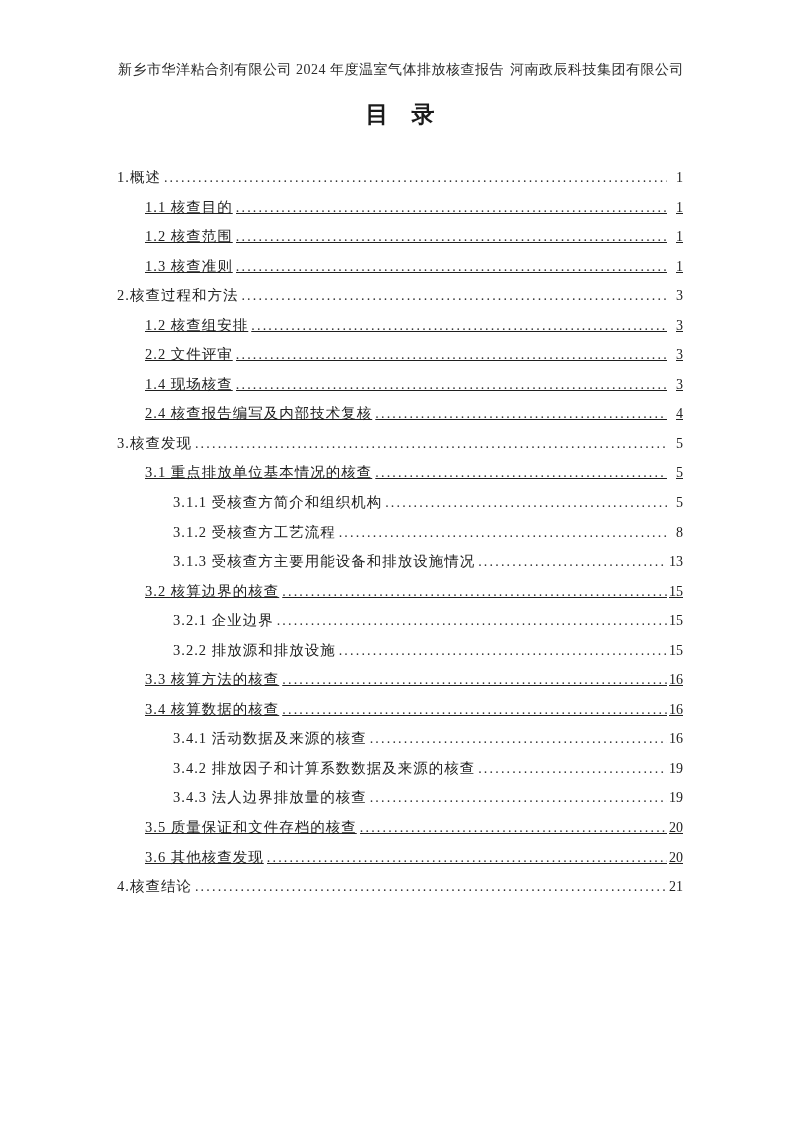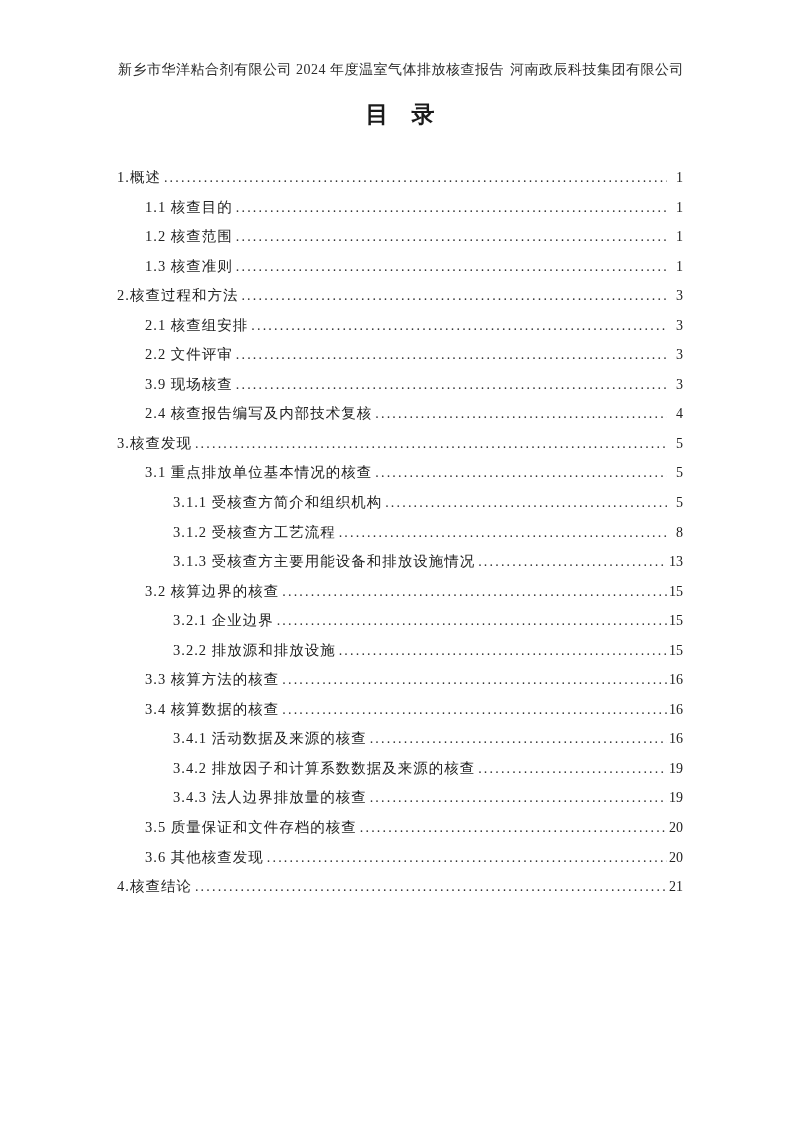--- a/index.html
+++ b/index.html
@@ -47,21 +47,21 @@
     font-size: 14.5px;
   }
 
   .toc-row {
     display: flex;
     align-items: baseline;
     height: 29.55px;
     line-height: 29.55px;
     cursor: pointer;
   }
-  .toc-row.lvl2 { padding-left: 28px; }
+  .toc-row.lvl2 { padding-left: 28px; text-decoration: underline; }
   .toc-row.lvl3 { padding-left: 56px; align-items: center; }
 
   .toc-label {
     white-space: nowrap;
     letter-spacing: 1px;
     color: #222222;
   }
 
   .toc-dots {
     flex: 1 1 auto;
@@ -114,31 +114,31 @@
     <span class="toc-label">1.3 核查准则</span>
     <span class="toc-dots"></span>
     <span class="toc-page">1</span>
   </div>
     <div class="toc-row lvl1">
     <span class="toc-label">2.核查过程和方法</span>
     <span class="toc-dots"></span>
     <span class="toc-page">3</span>
   </div>
     <div class="toc-row lvl2">
-    <span class="toc-label">2.1 核查组安排</span>
+    <span class="toc-label">1.2 核查组安排</span>
     <span class="toc-dots"></span>
     <span class="toc-page">3</span>
   </div>
     <div class="toc-row lvl2">
     <span class="toc-label">2.2 文件评审</span>
     <span class="toc-dots"></span>
     <span class="toc-page">3</span>
   </div>
     <div class="toc-row lvl2">
-    <span class="toc-label">3.9 现场核查</span>
+    <span class="toc-label">1.4 现场核查</span>
     <span class="toc-dots"></span>
     <span class="toc-page">3</span>
   </div>
     <div class="toc-row lvl2">
     <span class="toc-label">2.4 核查报告编写及内部技术复核</span>
     <span class="toc-dots"></span>
     <span class="toc-page">4</span>
   </div>
     <div class="toc-row lvl1">
     <span class="toc-label">3.核查发现</span>

